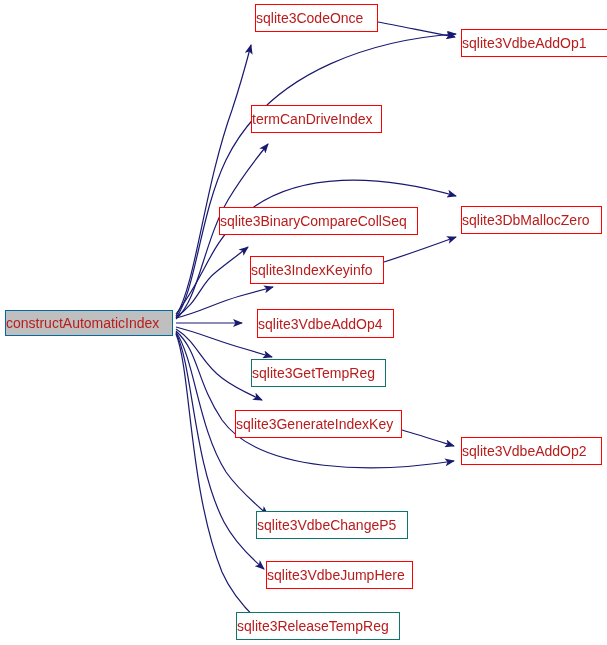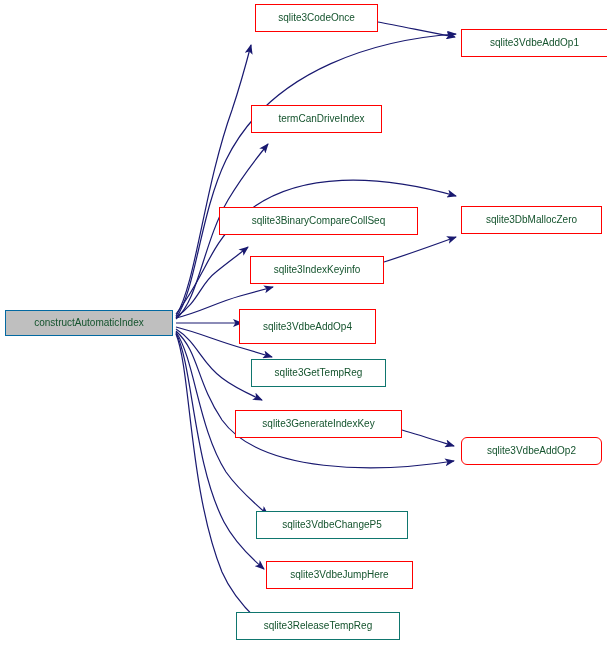--- a/index.html
+++ b/index.html
@@ -22,24 +22,24 @@
     left: 0;
     top: 0;
     width: 607px;
     height: 645px;
   }
   .gnode {
     position: absolute;
     box-sizing: border-box;
     display: flex;
     align-items: center;
-    justify-content: center;
-    font-size: 10px;
+    justify-content: flex-start;
+    font-size: 14px;
     line-height: 1;
-    color: #14532d;
+    color: #b91c1c;
     white-space: nowrap;
     background: #ffffff;
     border: 1px solid #ff0000;
     z-index: 5;
     cursor: pointer;
   }
   .gnode.black {
     border: 1px solid #0f766e;
   }
   .gnode.current {
@@ -83,42 +83,42 @@
   <div id="nodes">
       <div class="gnode current" style="left: 5px; top: 310px; width: 168px; height: 26px;">
         <span class="nlabel">constructAutomaticIndex</span>
       </div>
       <div class="gnode" style="left: 255px; top: 4px; width: 123px; height: 28px;">
         <span class="nlabel">sqlite3CodeOnce</span>
       </div>
       <div class="gnode" style="left: 461px; top: 29px; width: 147px; height: 28px;">
         <span class="nlabel">sqlite3VdbeAddOp1</span>
       </div>
-      <div class="gnode" style="left: 251px; top: 105px; width: 131px; height: 28px; padding-left: 10px;">
+      <div class="gnode" style="left: 251px; top: 105px; width: 131px; height: 28px;">
         <span class="nlabel">termCanDriveIndex</span>
       </div>
       <div class="gnode" style="left: 219px; top: 207px; width: 199px; height: 28px;">
         <span class="nlabel">sqlite3BinaryCompareCollSeq</span>
       </div>
       <div class="gnode" style="left: 461px; top: 206px; width: 141px; height: 28px;">
         <span class="nlabel">sqlite3DbMallocZero</span>
       </div>
       <div class="gnode" style="left: 250px; top: 256px; width: 134px; height: 28px;">
         <span class="nlabel">sqlite3IndexKeyinfo</span>
       </div>
-      <div class="gnode" style="left: 239px; top: 309px; width: 137px; height: 35px;">
+      <div class="gnode" style="left: 257px; top: 309px; width: 137px; height: 29px;">
         <span class="nlabel">sqlite3VdbeAddOp4</span>
       </div>
       <div class="gnode black" style="left: 251px; top: 359px; width: 135px; height: 28px;">
         <span class="nlabel">sqlite3GetTempReg</span>
       </div>
       <div class="gnode" style="left: 235px; top: 410px; width: 167px; height: 28px;">
         <span class="nlabel">sqlite3GenerateIndexKey</span>
       </div>
-      <div class="gnode" style="left: 461px; top: 437px; width: 141px; height: 28px; border-radius: 6px;">
+      <div class="gnode" style="left: 461px; top: 437px; width: 141px; height: 28px;">
         <span class="nlabel">sqlite3VdbeAddOp2</span>
       </div>
       <div class="gnode black" style="left: 256px; top: 511px; width: 152px; height: 28px;">
         <span class="nlabel">sqlite3VdbeChangeP5</span>
       </div>
       <div class="gnode" style="left: 245px; top: 561px; width: 147px; height: 28px; margin-left: 21px;">
         <span class="nlabel">sqlite3VdbeJumpHere</span>
       </div>
       <div class="gnode black" style="left: 236px; top: 612px; width: 164px; height: 28px;">
         <span class="nlabel">sqlite3ReleaseTempReg</span>

